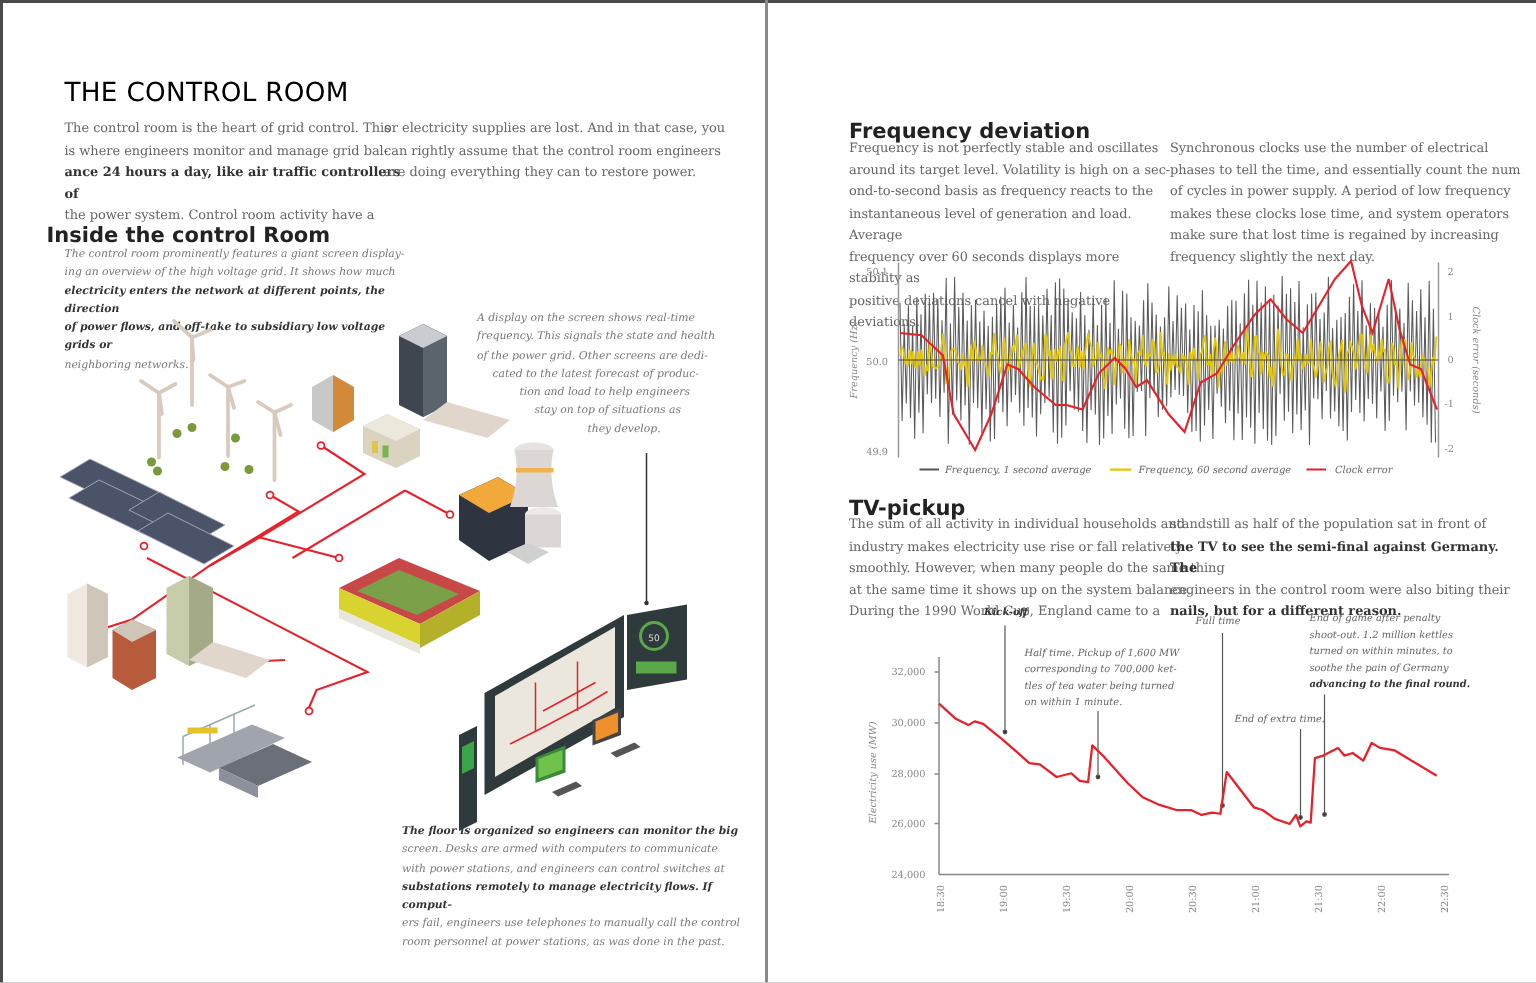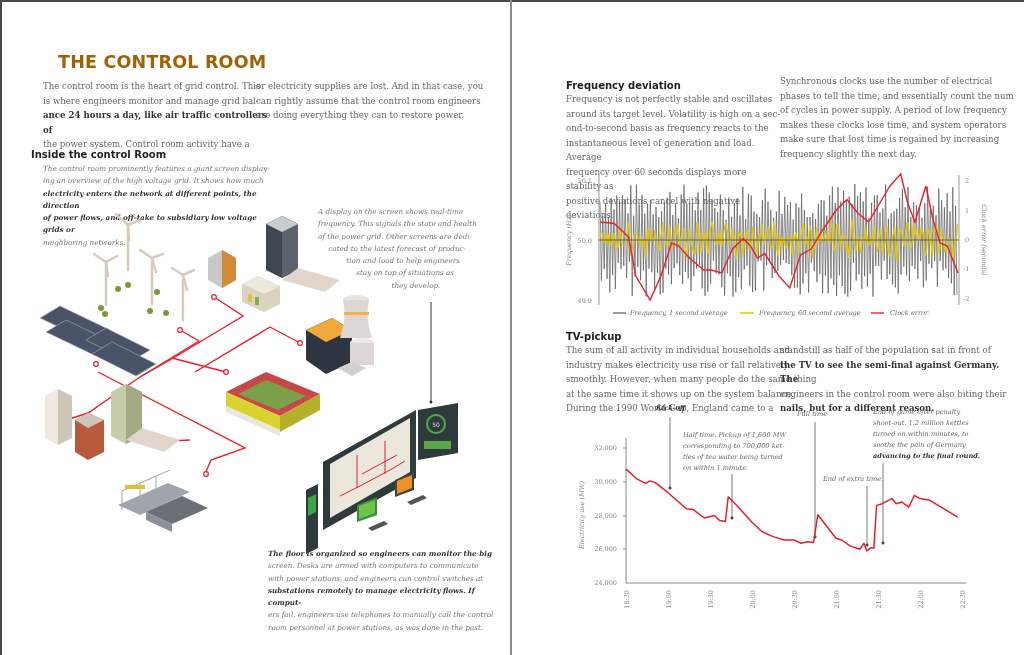--- a/index.html
+++ b/index.html
@@ -1,23 +1,23 @@
 <!DOCTYPE html>
 <html><head>
 <meta charset="utf-8">
 <style>
   html,body{margin:0;padding:0;}
   body{width:1024px;height:655px;background:#fff;position:relative;overflow:hidden;font-family:"DejaVu Serif",serif;color:#555;}
   .frame{position:absolute;left:0;top:0;width:1022px;height:653px;border:1px solid #4a4a4a;border-top-width:2px;border-left-width:2px;}
   .divider{position:absolute;left:510px;top:0;width:2px;height:655px;background:#8a8a8a;}
   .abs{position:absolute;}
-  h1{position:absolute;left:58px;top:52px;margin:0;font-family:"DejaVu Sans",sans-serif;font-weight:bold;font-size:17.5px;color:#a16207;letter-spacing:0.2px;}
+  h1{position:absolute;left:43px;top:52px;margin:0;font-family:"DejaVu Sans",sans-serif;font-weight:normal;font-size:17.5px;color:#000000;letter-spacing:0.2px;}
   .body-text{font-family:"DejaVu Serif",serif;font-size:8.6px;line-height:14.5px;color:#666;}
   .body-text b{color:#333;font-weight:bold;}
-  .h2{font-family:"DejaVu Sans",sans-serif;font-weight:bold;font-size:10px;color:#222;}
+  .h2{font-family:"DejaVu Sans",sans-serif;font-weight:bold;font-size:14px;color:#222;}
   .italic-text{font-family:"DejaVu Serif",serif;font-style:italic;font-size:7.2px;line-height:12.3px;color:#777;}
   .italic-text b{color:#333;}
   .axis-label{font-family:"DejaVu Serif",serif;font-size:6.5px;fill:#888;}
   .axis-title{font-family:"DejaVu Serif",serif;font-size:6.5px;font-style:italic;fill:#888;}
   .legend-text{font-family:"DejaVu Serif",serif;font-size:6.6px;font-style:italic;fill:#666;}
   .annot{font-family:"DejaVu Serif",serif;font-size:6.6px;font-style:italic;fill:#666;}
   .annot-b{font-family:"DejaVu Serif",serif;font-size:6.6px;font-style:italic;font-weight:bold;fill:#333;}
 </style>
 </head>
 <body>
@@ -206,21 +206,21 @@
 
 <div class="abs h2" style="left:566px;top:80px;">Frequency deviation</div>
 <div class="abs body-text" style="left:566px;top:92px;width:215px;">
   <div>Frequency is not perfectly stable and oscillates</div>
   <div>around its target level. Volatility is high on a sec-</div>
   <div>ond-to-second basis as frequency reacts to the</div>
   <div>instantaneous level of generation and load. Average</div>
   <div>frequency over 60 seconds displays more stability as</div>
   <div>positive deviations cancel with negative deviations.</div>
 </div>
-<div class="abs body-text" style="left:780px;top:74px;width:240px;white-space:nowrap;overflow:hidden;">
+<div class="abs body-text" style="left:780px;top:92px;width:240px;white-space:nowrap;overflow:hidden;">
   <div>Synchronous clocks use the number of electrical</div>
   <div>phases to tell the time, and essentially count the num</div>
   <div>of cycles in power supply. A period of low frequency</div>
   <div>makes these clocks lose time, and system operators</div>
   <div>make sure that lost time is regained by increasing</div>
   <div>frequency slightly the next day.</div>
 </div>
 
 <svg class="abs" style="left:560px;top:170px;" width="440" height="155">
   <line x1="39" y1="5" x2="39" y2="135" stroke="#999" stroke-width="1"></line>

